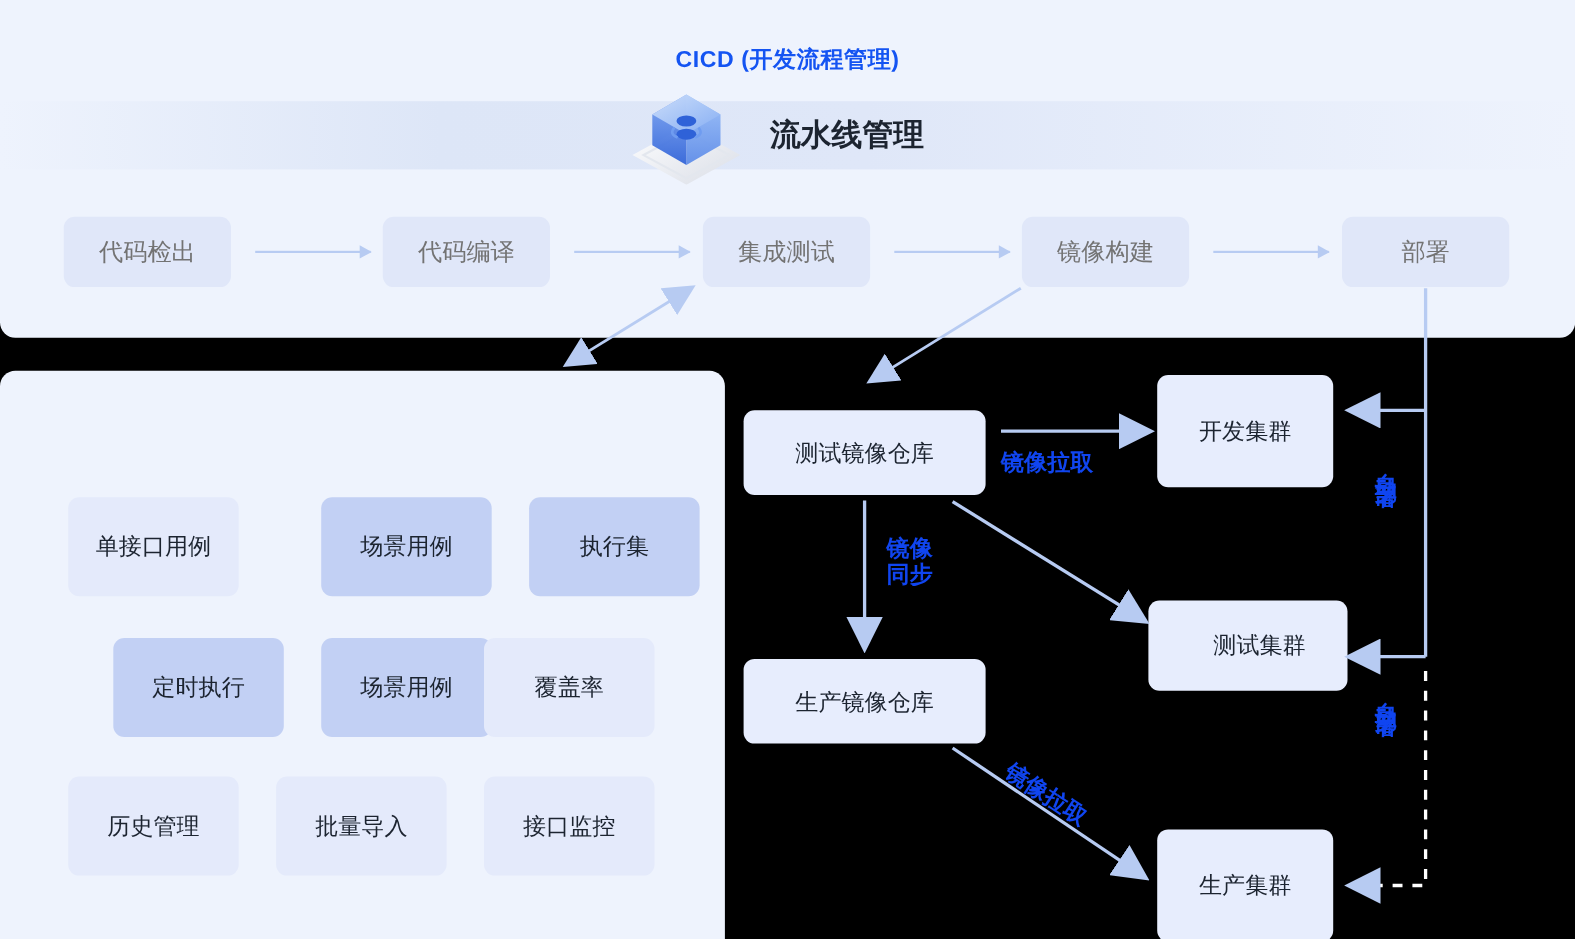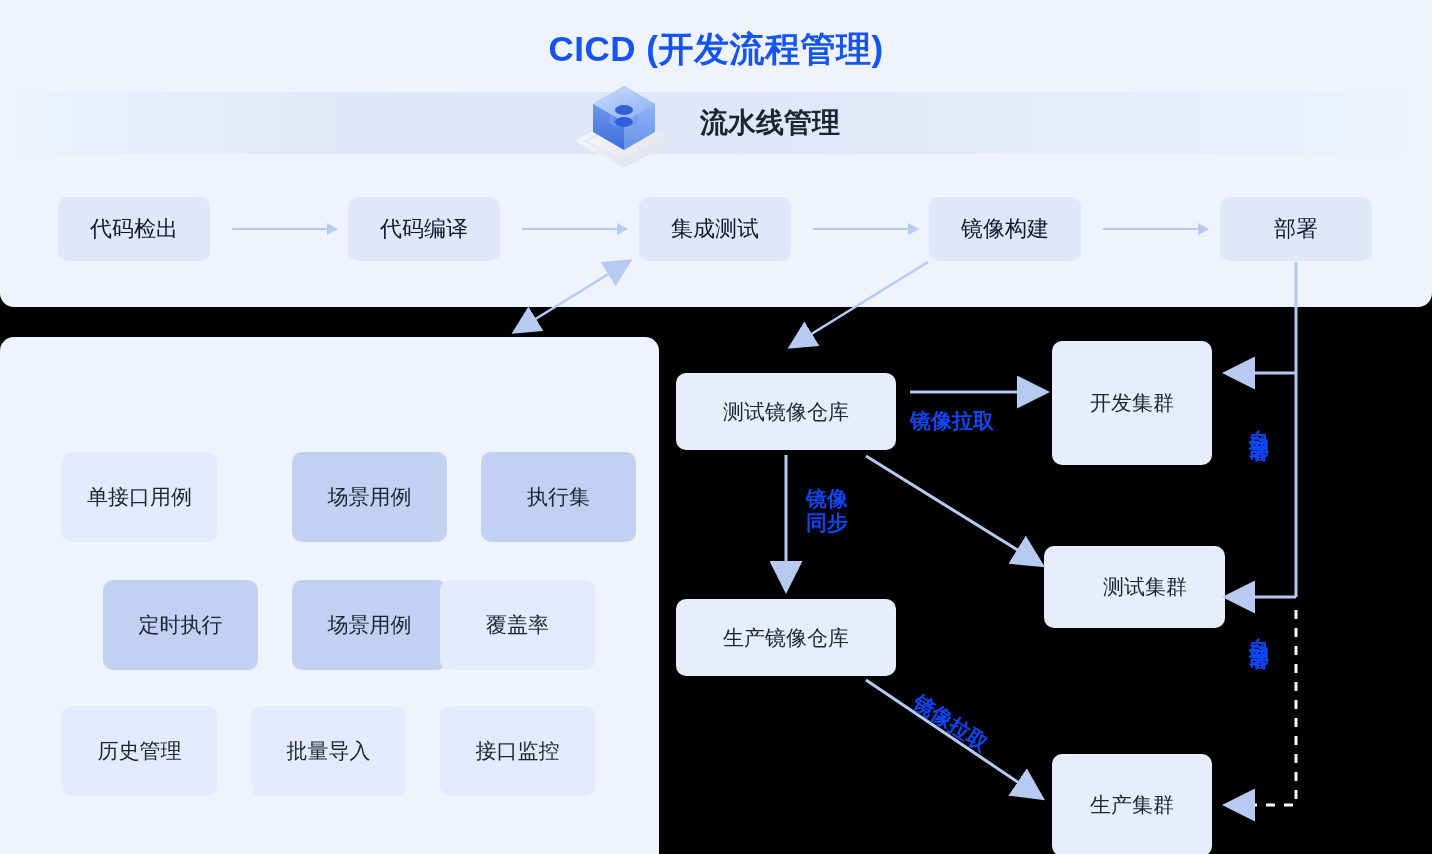--- a/index.html
+++ b/index.html
@@ -4,29 +4,29 @@
 <style>
   html,body{margin:0;padding:0;background:#000;}
   body{width:1432px;height:854px;font-family:"Liberation Sans","DejaVu Sans",sans-serif;}
   #stage{position:relative;width:1432px;height:854px;overflow:hidden;background:#000;}
 
   
   .cicd-panel{position:absolute;left:0;top:0;width:1432px;height:307px;
     background:#eef3fd;border-radius:0 0 14px 14px;overflow:hidden;}
   .banner-strip{position:absolute;left:0;top:92px;width:1432px;height:62px;
     background:linear-gradient(90deg,#eef3fd 0%,#dde6f7 28%,#dfe7f8 55%,#eef3fd 100%);}
-  .cicd-title{position:absolute;left:0;top:26px;width:1432px;text-align:center;
-    font-size:35px;font-weight:bold;color:#1454f2;letter-spacing:.5px;}
+  .cicd-title{position:absolute;left:0;top:40px;width:1432px;text-align:center;
+    font-size:21px;font-weight:bold;color:#1454f2;letter-spacing:.5px;}
 
   .pipe-icon-wrap{position:absolute;left:569px;top:84px;width:110px;height:84px;}
   .pipe-label{position:absolute;left:700px;top:104px;font-size:28px;font-weight:bold;color:#1c2430;}
 
   
   .step{position:absolute;height:64px;background:#e0e7f9;border-radius:10px;
-    display:flex;align-items:center;justify-content:center;color:#0f172a;font-size:22px;}
+    display:flex;align-items:center;justify-content:center;color:#737373;font-size:22px;}
   .harrow{position:absolute;height:2px;background:#b7cbf2;}
   .harrow:after{content:"";position:absolute;right:-1px;top:-5px;
     border-left:11px solid #b7cbf2;border-top:6px solid transparent;border-bottom:6px solid transparent;}
 
   
   .test-panel{position:absolute;left:0px;top:337px;width:659px;height:517px;
     background:#eef3fd;border-radius:14px 14px 0 0;}
   .test-title{position:absolute;left:0;top:48px;width:659px;text-align:center;
     font-size:27px;font-weight:bold;color:#1454f2;}
   .tcell{position:absolute;width:155px;height:90px;border-radius:10px;
@@ -144,21 +144,21 @@
       </div>
   </div>
 
   <div class="rbox" style="left:676px;top:373px;width:220px;height:77px;">
       <span>测试镜像仓库</span>
     </div>
   <div class="rbox" style="left:676px;top:599px;width:220px;height:77px;">
       <span>生产镜像仓库</span>
     </div>
 
-  <div class="rbox" style="left:1052px;top:341px;width:160px;height:124px;">
+  <div class="rbox" style="left:1052px;top:341px;width:160px;height:102px;">
       <span>开发集群</span>
     </div>
   <div class="rbox" style="left:1044px;top:546px;width:160px;height:82px;padding-left:21px;">
       <span>测试集群</span>
     </div>
   <div class="rbox" style="left:1052px;top:754px;width:160px;height:102px;">
       <span>生产集群</span>
     </div>
 
   <svg class="conn">

